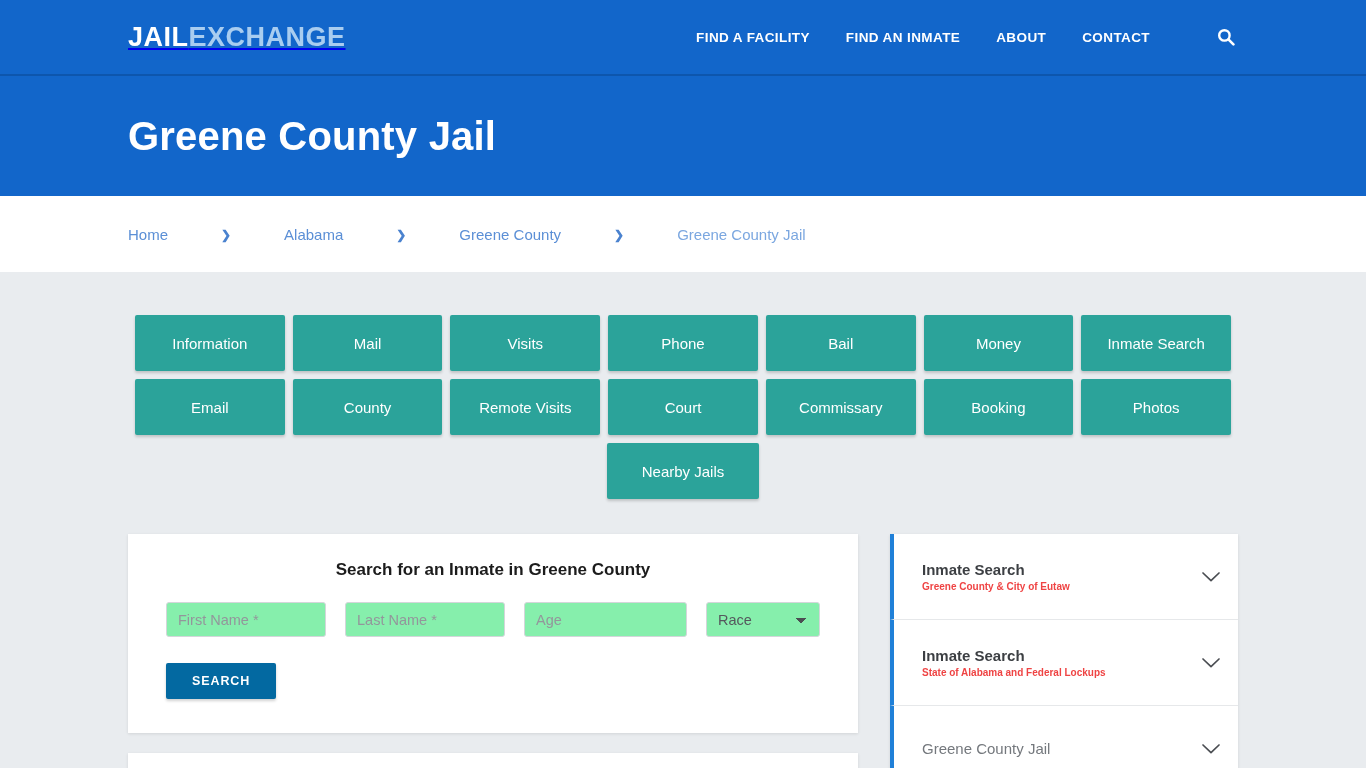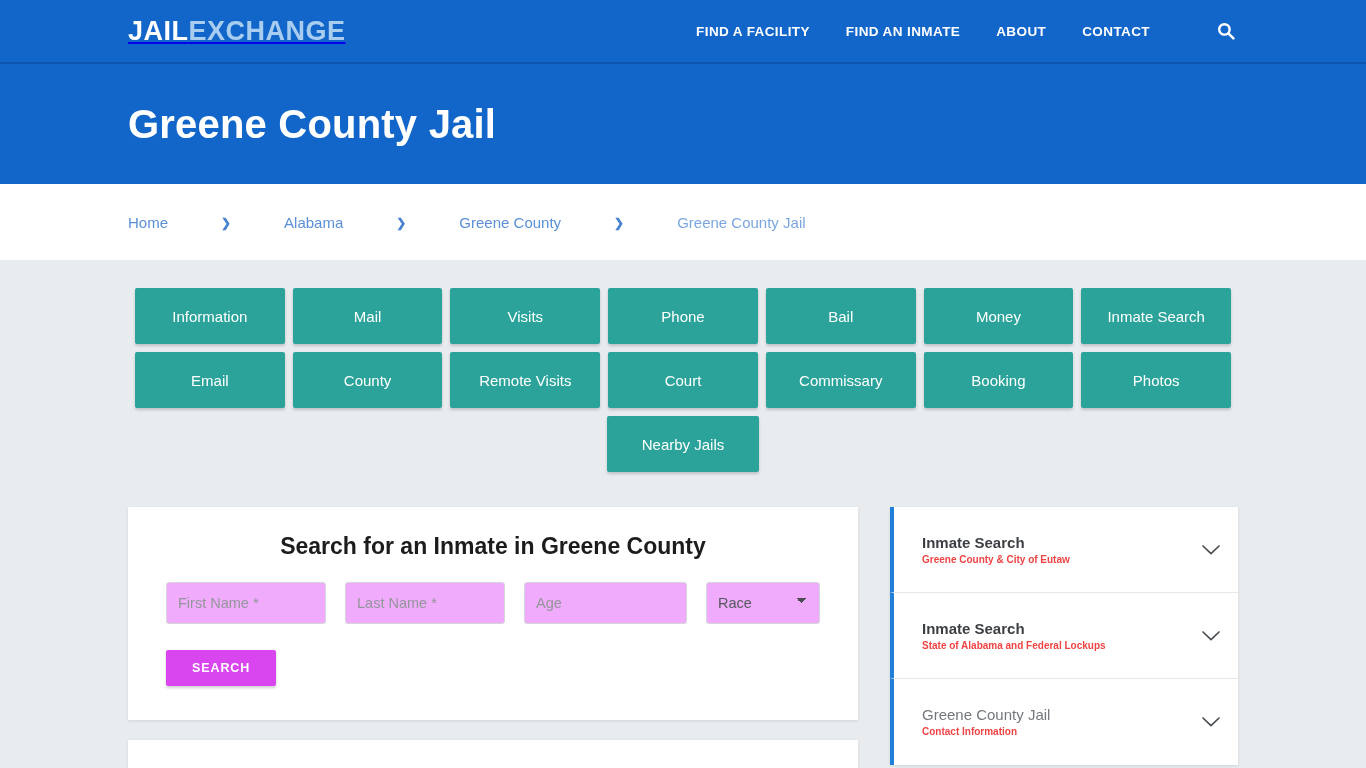--- a/index.html
+++ b/index.html
@@ -8,21 +8,21 @@
     margin: 0; padding: 0;
     width: 1366px; height: 768px;
     overflow: hidden;
     background: #e9ecef;
     font-family: "Liberation Sans", sans-serif;
     -webkit-font-smoothing: antialiased;
   }
 
   
   .navbar {
-    height: 64px;
+    height: 76px;
     background: #1266ca;
     border-bottom: 2px solid #0d56ad;
     display: flex;
     align-items: center;
     padding: 0 130px 0 128px;
     position: relative;
   }
   .logo {
     font-size: 27px;
     font-weight: bold;
@@ -106,21 +106,21 @@
     padding: 28px 128px 0 128px;
   }
 
   
   .btn-grid {
     display: flex;
     flex-wrap: wrap;
     justify-content: center;
     gap: 8px 8px;
     width: 1096px;
-    margin: 0 auto;
+    margin: 15px auto;
   }
   .gbtn {
     width: 152px;
     height: 56px;
     background: #2ba39a;
     color: #ffffff;
     font-size: 15px;
     border: 0;
     border-radius: 2px;
     box-shadow: 0 2px 3px rgba(0,0,0,0.18);
@@ -150,35 +150,35 @@
   .col-side { width: 348px; flex: 0 0 348px; }
 
   .card {
     background: #ffffff;
     box-shadow: 0 1px 3px rgba(0,0,0,0.10);
   }
 
   .search-card { padding: 26px 20px 34px 20px; }
   .search-heading {
     text-align: center;
-    font-size: 23px;
+    font-size: 17px;
     font-weight: bold;
     color: #1c1c1c;
     margin: 0 0 22px 0;
   }
   .form-row {
     display: flex;
     gap: 19px;
     padding: 0 18px;
   }
   .fld {
-    height: 42px;
+    height: 35px;
     border: 1px solid #d4d6da;
     border-radius: 3px;
-    background: #f0abfc;
+    background: #86efac;
     font-size: 14.5px;
     color: #55585d;
     padding: 0 11px;
     font-family: "Liberation Sans", sans-serif;
     outline: none;
   }
   .fld::placeholder { color: #93969b; }
   .fld-first { width: 160px; }
   .fld-last  { width: 160px; }
   .fld-age   { width: 163px; }
@@ -191,21 +191,21 @@
       linear-gradient(135deg, #4b4e52 50%, transparent 50%);
     background-position:
       calc(100% - 18px) 15px,
       calc(100% - 13px) 15px;
     background-size: 5px 5px, 5px 5px;
     background-repeat: no-repeat;
     cursor: pointer;
   }
   .search-btn-wrap { padding: 26px 18px 0 18px; }
   .search-btn {
-    background: #d946ef;
+    background: #0369a1;
     color: #ffffff;
     border: 0;
     border-radius: 2px;
     height: 36px;
     padding: 0 26px;
     font-size: 12.5px;
     font-weight: bold;
     letter-spacing: 0.9px;
     box-shadow: 0 2px 3px rgba(0,0,0,0.18);
     cursor: pointer;
@@ -368,21 +368,20 @@
           <span class="chev">
             <svg width="20" height="12" viewBox="0 0 20 12" aria-hidden="true">
               <polyline points="2,2 10,9.6 18,2" fill="none" stroke="#4a4d52" stroke-width="1.7" stroke-linecap="round" stroke-linejoin="round"></polyline>
             </svg>
           </span>
         </div>
 
         <div class="acc-item">
           <div class="acc-text">
             <div class="acc-l1 light">Greene County Jail</div>
-            <div class="acc-l2">Contact Information</div>
           </div>
           <span class="chev">
             <svg width="20" height="12" viewBox="0 0 20 12" aria-hidden="true">
               <polyline points="2,2 10,9.6 18,2" fill="none" stroke="#4a4d52" stroke-width="1.7" stroke-linecap="round" stroke-linejoin="round"></polyline>
             </svg>
           </span>
         </div>
 
       </div>
     </div>

